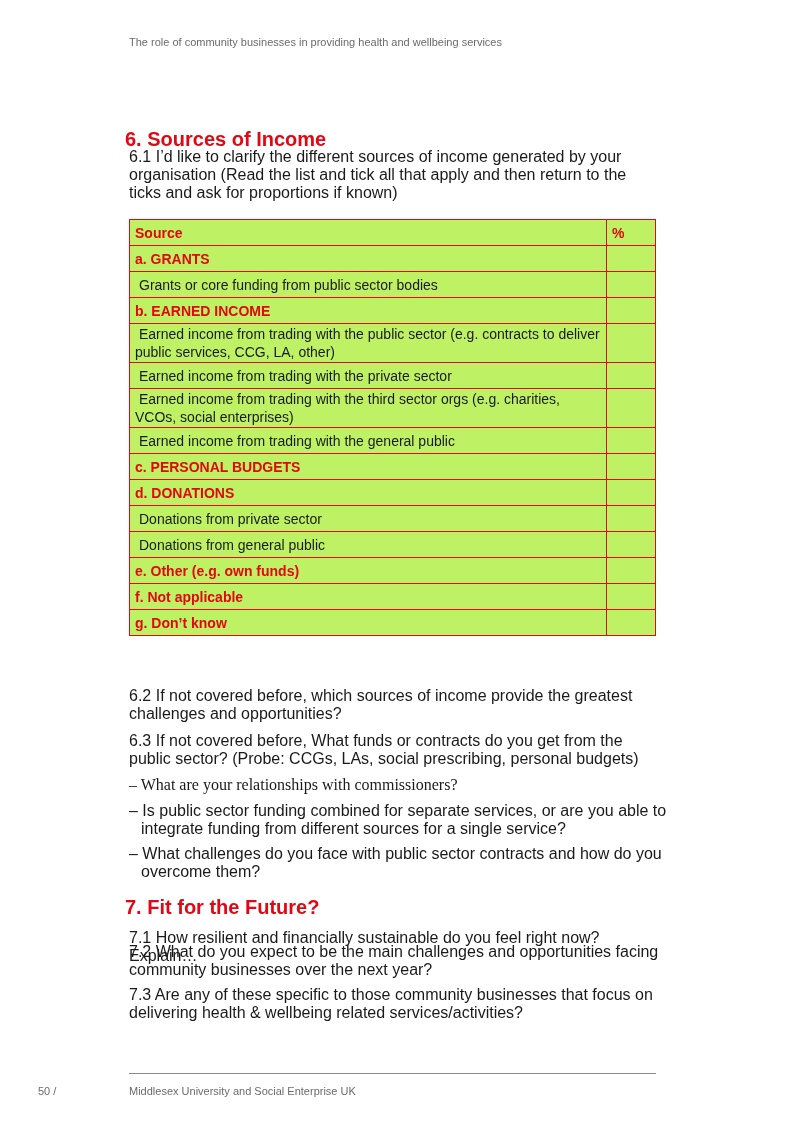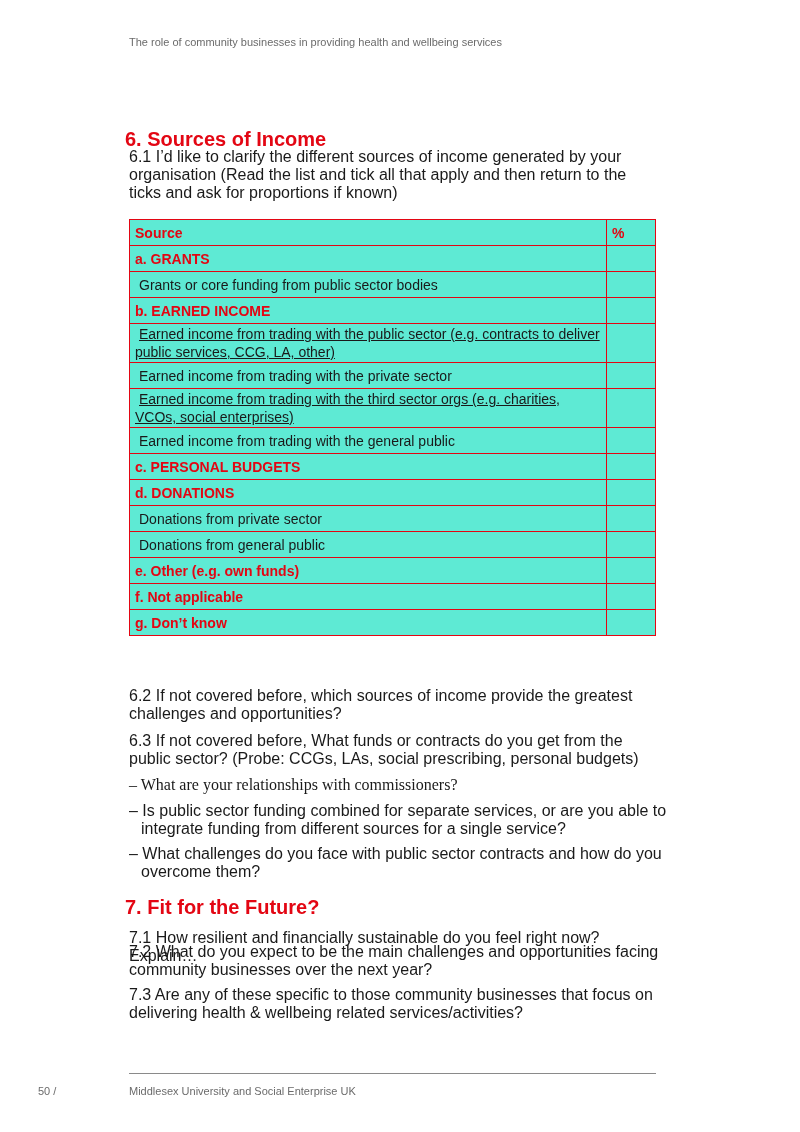--- a/index.html
+++ b/index.html
@@ -15,28 +15,28 @@
   }
   .para {
     position: absolute; left: 129px; width: 530px; font-size: 16px; line-height: 18px; color: #1a1a1a;
   }
   .bullet { padding-left: 12px; text-indent: -12px; }
   table.income {
     position: absolute; left: 129px; top: 219px; width: 527px;
     border-collapse: collapse; font-size: 14px;
   }
   table.income td {
-    border: 1px solid #e30613; background: #5eead4; padding: 0 5px;
+    border: 1px solid #e30613; background: #bef264; padding: 0 5px;
     vertical-align: middle; line-height: 18px;
   }
   table.income td.pct { width: 38px; }
   table.income td.red { color: #e30613; font-weight: bold; }
   table.income td.item { padding-left: 9px; margin-top: 20px; }
   table.income tr.r1 td { height: 25px; }
-  table.income tr.r2 td { height: 38px; text-decoration: underline; }
+  table.income tr.r2 td { height: 38px; }
   table.income td.item2 { padding-left: 5px; text-indent: 4px; }
   .footer-rule {
     position: absolute; left: 129px; top: 1073px; width: 527px; height: 1px; background: #8a8a8a;
   }
   .page-num {
     position: absolute; left: 38px; top: 1085px; font-size: 11px; color: #6b6b6b;
   }
   .footer-text {
     position: absolute; left: 129px; top: 1085px; font-size: 11px; color: #6b6b6b;
   }

